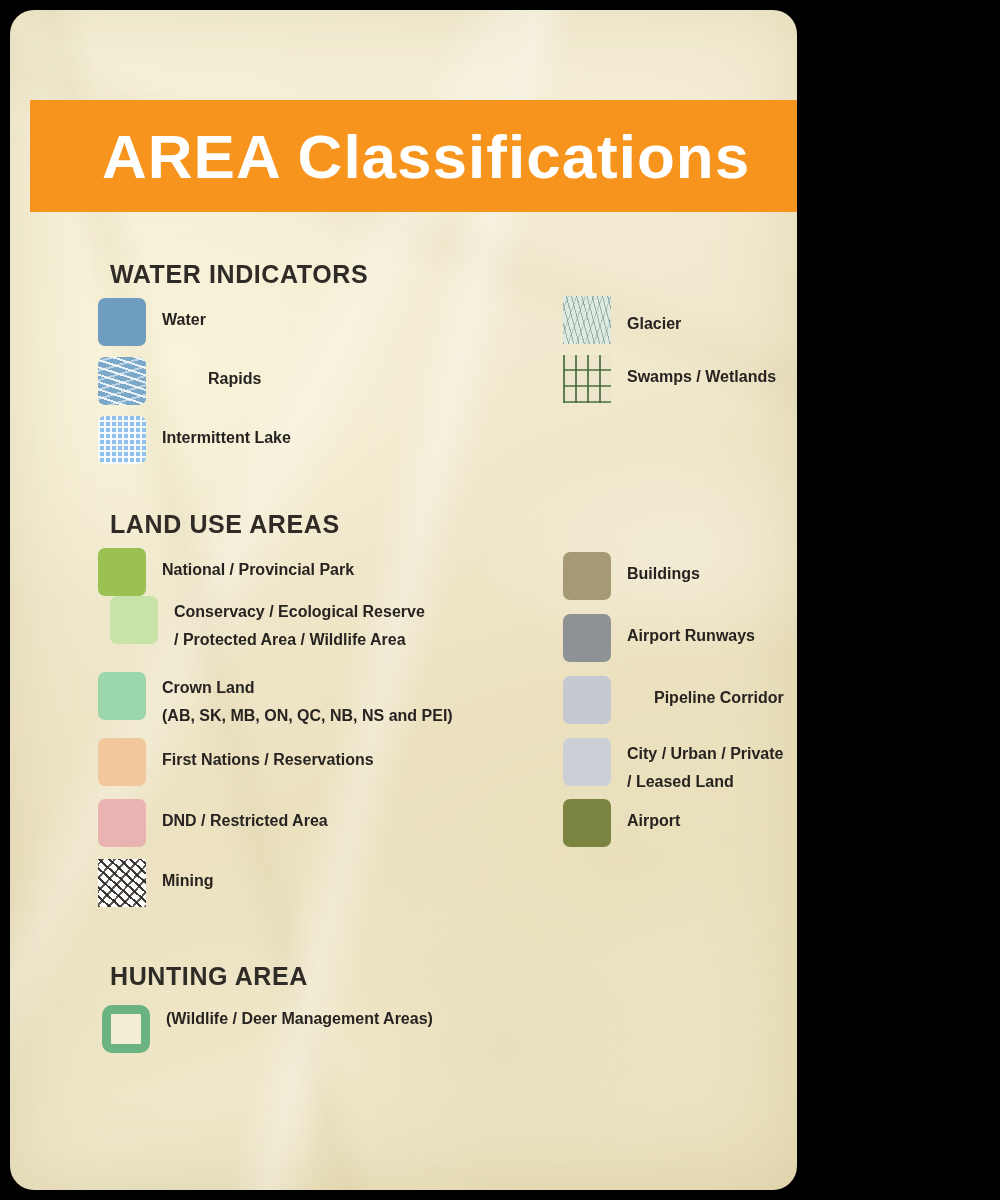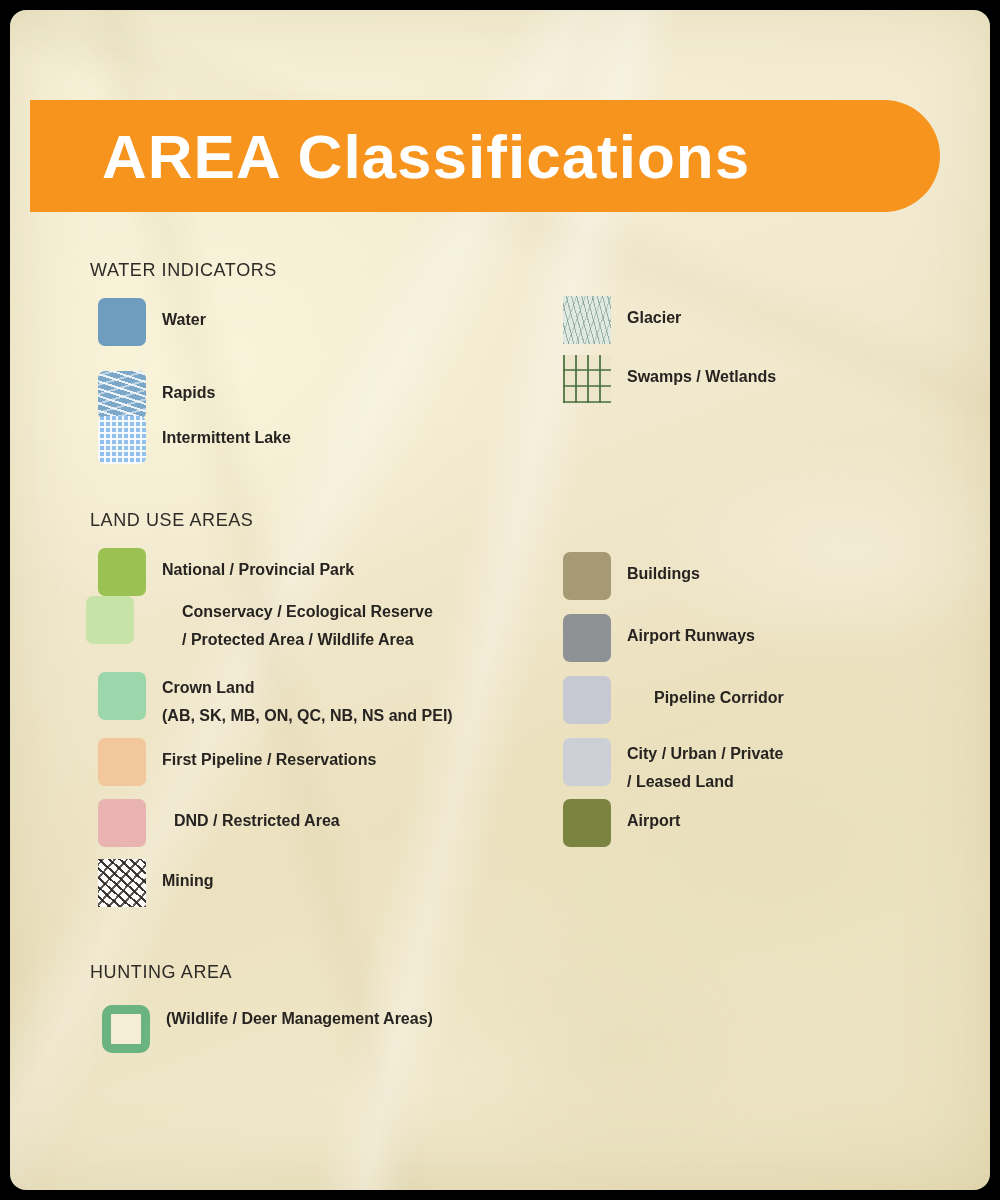--- a/index.html
+++ b/index.html
@@ -11,23 +11,23 @@
     width: 1000px;
     height: 1200px;
     font-family: "Liberation Sans", sans-serif;
     overflow: hidden;
   }
 
   #legend-card {
     position: absolute;
     left: 10px;
     top: 10px;
-    width: 980px;
+    width: 787px;
     height: 1180px;
-    border-radius: 16px;
+    border-radius: 24px;
     background:
       radial-gradient(ellipse 700px 420px at 78% 72%, rgba(231,221,183,0.75) 0%, rgba(238,230,197,0.0) 62%),
       radial-gradient(ellipse 520px 360px at 20% 30%, rgba(249,245,219,0.85) 0%, rgba(245,238,205,0.0) 70%),
       linear-gradient(160deg, #f7f2da 0%, #f2ead0 35%, #ece2c1 62%, #efe7c9 80%, #e9dfbb 100%);
     box-shadow: inset 0 0 80px rgba(196,180,130,0.35);
     overflow: hidden;
   }
   
   #paper-texture {
     position: absolute;
@@ -60,24 +60,24 @@
     font-size: 62px;
     font-weight: bold;
     letter-spacing: 1px;
     padding-left: 72px;
     white-space: nowrap;
   }
 
   
   .section-title {
     position: absolute;
-    left: 80px;
+    left: 100px;
     color: #2f2b27;
-    font-size: 18px;
-    font-weight: normal;
+    font-size: 25px;
+    font-weight: bold;
     letter-spacing: 0.6px;
   }
 
   .legend-row {
     position: absolute;
     display: flex;
     align-items: flex-start;
   }
   .swatch {
     width: 48px;
@@ -144,61 +144,61 @@
   <div id="title-banner">
     <div id="title-text">AREA Classifications</div>
   </div>
 
   <div class="section-title" style="top:250px;">WATER INDICATORS</div>
 
   <div class="legend-row" style="left:88px; top:288px;">
     <div class="swatch rounded" style="background:#6f9dc0;"></div>
     <div class="label">Water</div>
   </div>
-  <div class="legend-row" style="left:88px; top:361px;">
+  <div class="legend-row" style="left:88px; top:347px;gap:46px;">
     <div class="swatch rounded pat-rapids"></div>
     <div class="label">Rapids</div>
   </div>
   <div class="legend-row" style="left:88px; top:406px;">
     <div class="swatch rounded pat-intermittent"></div>
     <div class="label">Intermittent Lake</div>
   </div>
 
-  <div class="legend-row" style="left:553px; top:286px;">
+  <div class="legend-row" style="left:553px; top:286px;align-items:center;">
     <div class="swatch pat-glacier"></div>
     <div class="label">Glacier</div>
   </div>
   <div class="legend-row" style="left:553px; top:345px;">
     <div class="swatch pat-swamp"></div>
     <div class="label">Swamps / Wetlands</div>
   </div>
 
   <div class="section-title" style="top:500px;">LAND USE AREAS</div>
 
   <div class="legend-row" style="left:88px; top:538px;">
     <div class="swatch rounded" style="background:#9bc153;"></div>
     <div class="label">National / Provincial Park</div>
   </div>
-  <div class="legend-row" style="left:76px; top:586px;gap:32px;">
+  <div class="legend-row" style="left:100px; top:586px;">
     <div class="swatch rounded" style="background:#c8e3a8;"></div>
     <div class="label" style="padding-top:2px;">Conservacy / Ecological Reserve
 / Protected Area / Wildlife Area</div>
   </div>
   <div class="legend-row" style="left:88px; top:662px;">
     <div class="swatch rounded" style="background:#9bd7ab;"></div>
     <div>
       <div class="label" style="padding-top:2px;">Crown Land</div>
       <div class="label sub" style="padding-top:0;">(AB, SK, MB, ON, QC, NB, NS and PEI)</div>
     </div>
   </div>
   <div class="legend-row" style="left:88px; top:728px;">
     <div class="swatch rounded" style="background:#f2c79b;"></div>
-    <div class="label">First Pipeline / Reservations</div>
-  </div>
-  <div class="legend-row" style="left:88px; top:789px;gap:12px;">
+    <div class="label">First Nations / Reservations</div>
+  </div>
+  <div class="legend-row" style="left:88px; top:789px;">
     <div class="swatch rounded" style="background:#e8b3b0;"></div>
     <div class="label">DND / Restricted Area</div>
   </div>
   <div class="legend-row" style="left:88px; top:849px;">
     <div class="swatch pat-mining"></div>
     <div class="label">Mining</div>
   </div>
 
   <div class="legend-row" style="left:553px; top:542px;">
     <div class="swatch rounded" style="background:#a59a74;"></div>

